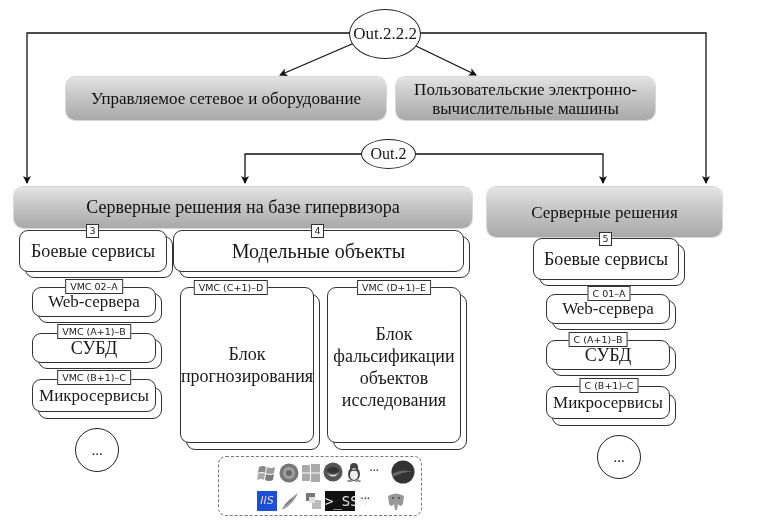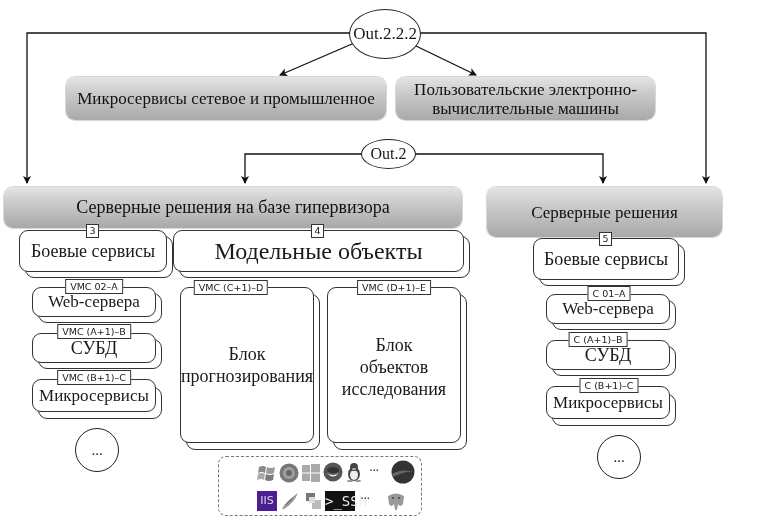--- a/index.html
+++ b/index.html
@@ -43,42 +43,42 @@
 
   <path d="M361,154 L245,154 L245,183" fill="none" stroke="#111" stroke-width="1.3" marker-end="url(#ah)" marker-start="url(#ah)"></path>
 
   <path d="M416,154 L603,154 L603,183" fill="none" stroke="#111" stroke-width="1.3" marker-end="url(#ah)" marker-start="url(#ah)"></path>
 </svg>
 
 <div class="node ellipse" style="left:349px; top:9px; width:72px; height:50px;">Out.2.2.2</div>
 <div class="node ellipse" style="left:361px; top:139px; width:55px; height:30px; font-size:16px;">Out.2</div>
 
 <div class="node grey" style="left:66px; top:77px; width:320px; height:43px; flex-direction:column;">
-  <span>Микросервисы сетевое и промышленное</span>
+  <span>Управляемое сетевое и оборудование</span>
 </div>
 <div class="node grey" style="left:396px; top:77px; width:259px; height:43px; flex-direction:column;">
   <span>Пользовательские электронно-</span>
   <span>вычислительные машины</span>
 </div>
 
-<div class="node grey" style="left:4px; top:187px; width:458px; height:41px; font-size:18px;">Серверные решения на базе гипервизора</div>
+<div class="node grey" style="left:14px; top:187px; width:458px; height:41px; font-size:18px;">Серверные решения на базе гипервизора</div>
 
 <div class="node grey" style="left:487px; top:187px; width:235px; height:50px; flex-direction:column;">
   <span>Серверные решения</span>
 </div>
 
 <div class="card" style="left:19px; top:230px; width:154px; height:48px;">
   <div class="back" style="left:6px; top:6px; width:148px; height:42px;"></div>
   <div class="front" style="left:0; top:0; width:148px; height:42px; font-size:18px;">Боевые сервисы</div>
 </div>
 <div class="num" style="left:86px; top:224px;">3</div>
 
 <div class="card" style="left:173px; top:230px; width:297px; height:48px;">
   <div class="back" style="left:6px; top:6px; width:291px; height:42px;"></div>
-  <div class="front" style="left:0; top:0; width:291px; height:42px; font-size:24px;">Модельные объекты</div>
+  <div class="front" style="left:0; top:0; width:291px; height:42px; font-size:20px;">Модельные объекты</div>
 </div>
 <div class="num" style="left:311px; top:224px;">4</div>
 
 <div class="card" style="left:32px; top:287px; width:130px; height:36px;">
   <div class="back" style="left:6px; top:6px; width:124px; height:30px;"></div>
   <div class="front" style="left:0; top:0; width:124px; height:30px; font-size:17px;">Web-сервера</div>
 </div>
 <div class="tag" style="left:94px; top:279px;">VMC 02–A</div>
 
 <div class="card" style="left:32px; top:333px; width:130px; height:36px;">
@@ -101,20 +101,21 @@
     <span>Блок</span>
     <span>прогнозирования</span>
   </div>
 </div>
 <div class="tag" style="left:231px; top:280px;">VMC (C+1)–D</div>
 
 <div class="card" style="left:327px; top:287px; width:140px; height:163px;">
   <div class="back" style="left:6px; top:7px; width:134px; height:156px;"></div>
   <div class="front" style="left:0; top:0; width:134px; height:156px; font-size:18px; flex-direction:column; line-height:22px; padding-top:4px;">
     <span>Блок</span>
+    <span>фальсификации</span>
     <span>объектов</span>
     <span>исследования</span>
   </div>
 </div>
 <div class="tag" style="left:394px; top:280px;">VMC (D+1)–E</div>
 
 <div class="card" style="left:533px; top:238px; width:152px; height:48px;">
   <div class="back" style="left:6px; top:6px; width:146px; height:42px;"></div>
   <div class="front" style="left:0; top:0; width:146px; height:42px; font-size:18px;">Боевые сервисы</div>
 </div>
@@ -183,21 +184,21 @@
       </svg>
   </div>
   <span class="ell" style="left:150px; top:6px;">···</span>
   <div class="icon" style="left:172px; top:3px; width:24px; height:24px;">
     <svg width="24" height="24" viewBox="0 0 24 24">
         <circle cx="12" cy="12" r="11.5" fill="#333"></circle>
         <path d="M1,14 Q10,8 23,12 Q14,11 2,17 Z" fill="#666"></path>
       </svg>
   </div>
 
-  <div class="icon" style="left:38px; top:34px; background:#4c1d95;">
+  <div class="icon" style="left:38px; top:34px; background:#1d4ed8;font-style:italic;">
     <span style="color:#ddd; font-family:'DejaVu Sans',sans-serif; font-size:11px; line-height:20px; display:block; text-align:center;">IIS</span>
   </div>
   <div class="icon" style="left:61px; top:34px;">
     <svg width="20" height="20" viewBox="0 0 20 20">
         <path d="M2,18 Q6,10 18,2 Q14,12 4,18 Z" fill="#999"></path>
         <path d="M5,14 L12,8" stroke="#666" stroke-width="1"></path>
       </svg>
   </div>
   <div class="icon" style="left:84px; top:34px;">
     <svg width="20" height="20" viewBox="0 0 20 20">

